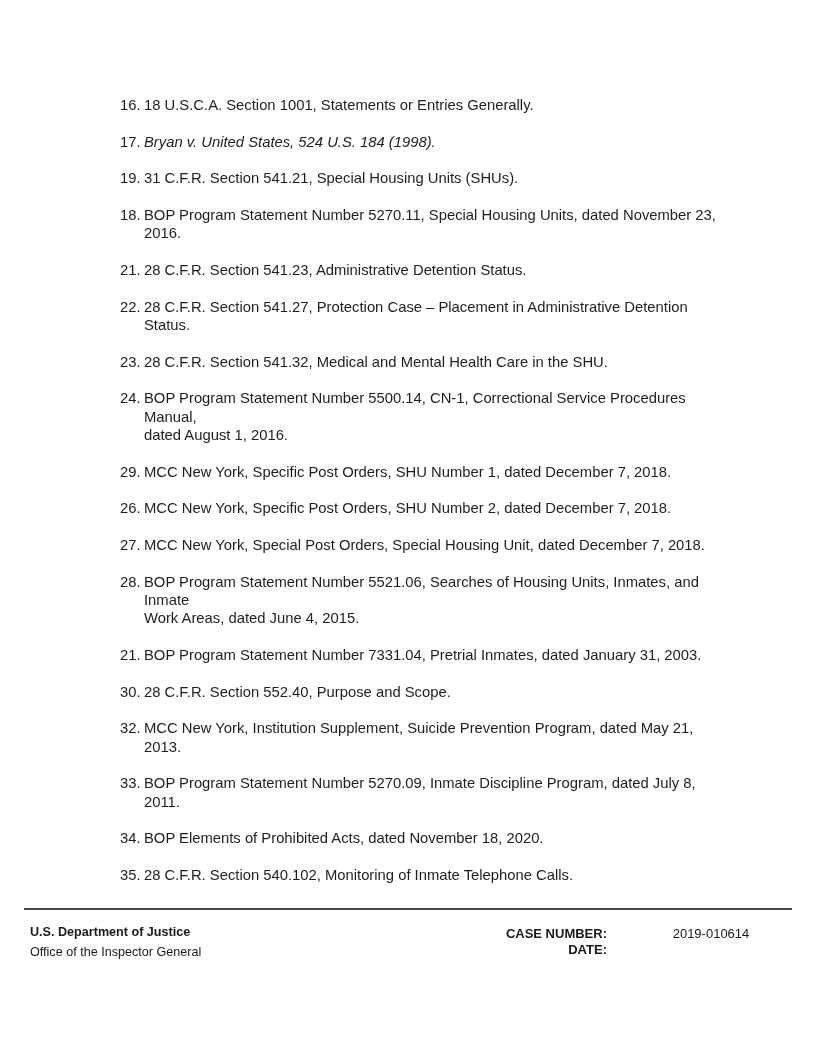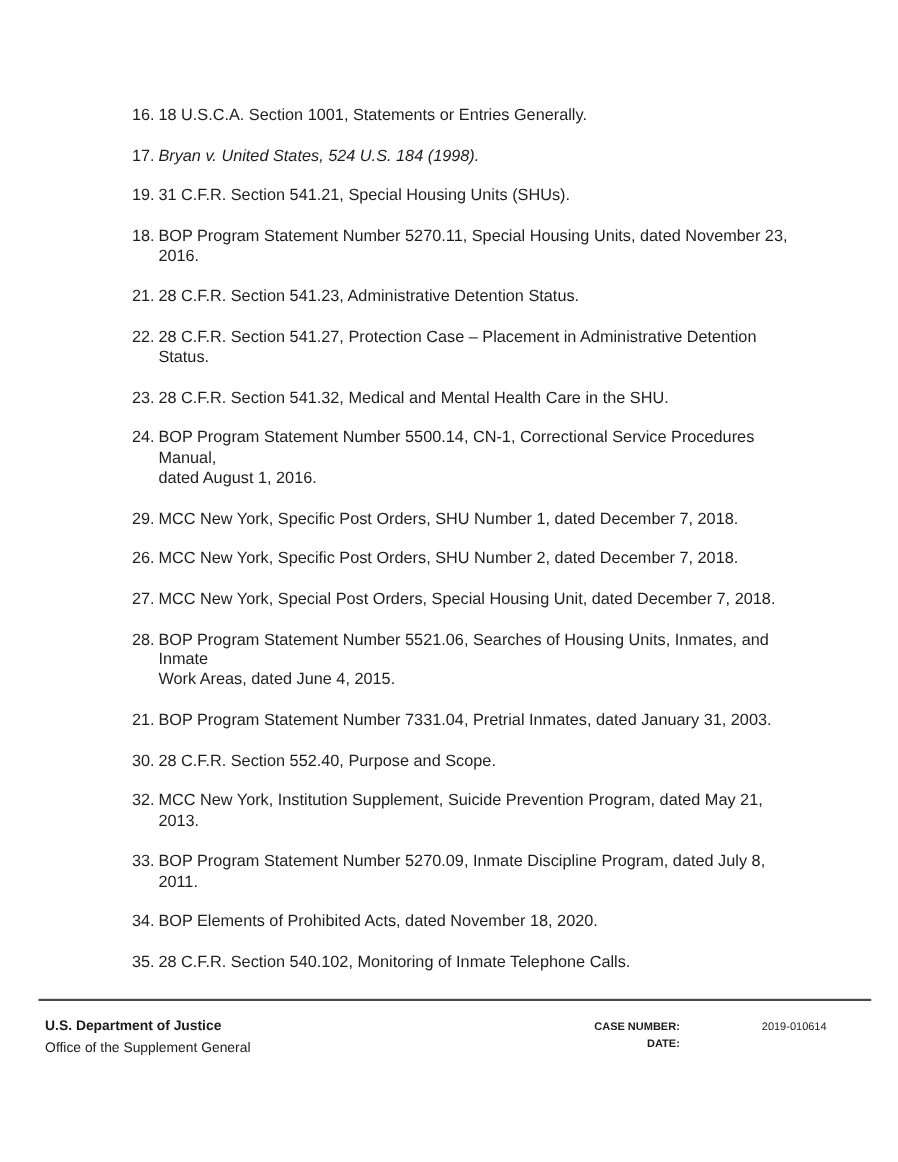--- a/index.html
+++ b/index.html
@@ -28,41 +28,40 @@
   .item .num { flex: 0 0 24px; }
   .item .text { flex: 1; max-width: 585px; }
   .item .text.italic { font-style: italic; }
   .item.extra-space { margin-top: 6px; }
 
   .footer {
     position: absolute;
     left: 24px;
     right: 24px;
     top: 908px;
-    margin-left: 11px;
   }
   .footer-rule {
     height: 2px;
     background: #4a4a4a;
   }
   .footer-left {
     margin: 12px 0 0 6px;
     font-size: 12.6px;
     line-height: 20px;
     color: #1a1a1a;
   }
   .footer-agency { font-weight: bold; }
   .footer-right {
     position: absolute;
     left: 479px;
     top: 18px;
     display: grid;
     grid-template-columns: 104px 170px;
     column-gap: 19px;
-    font-size: 10px;
+    font-size: 13px;
     line-height: 16px;
     color: #1a1a1a;
   }
   .fr-label { text-align: right; font-weight: bold; }
   .fr-value { text-align: center; }
 </style>
 </head>
 <body>
 
 <div class="page">
@@ -158,21 +157,21 @@
     <div class="item extra-space">
       <span class="num">35.</span>
       <span class="text">28 C.F.R. Section 540.102, Monitoring of Inmate Telephone Calls.</span>
     </div>
   </main>
 
   <footer class="footer">
     <div class="footer-rule"></div>
     <div class="footer-left">
       <div class="footer-agency">U.S. Department of Justice</div>
-      <div class="footer-office">Office of the Supplement General</div>
+      <div class="footer-office">Office of the Inspector General</div>
     </div>
     <div class="footer-right">
       <span class="fr-label">CASE NUMBER:</span>
       <span class="fr-value">2019-010614</span>
       <span class="fr-label">DATE:</span>
       <span class="fr-value"></span>
     </div>
   </footer>
 
 </div>

